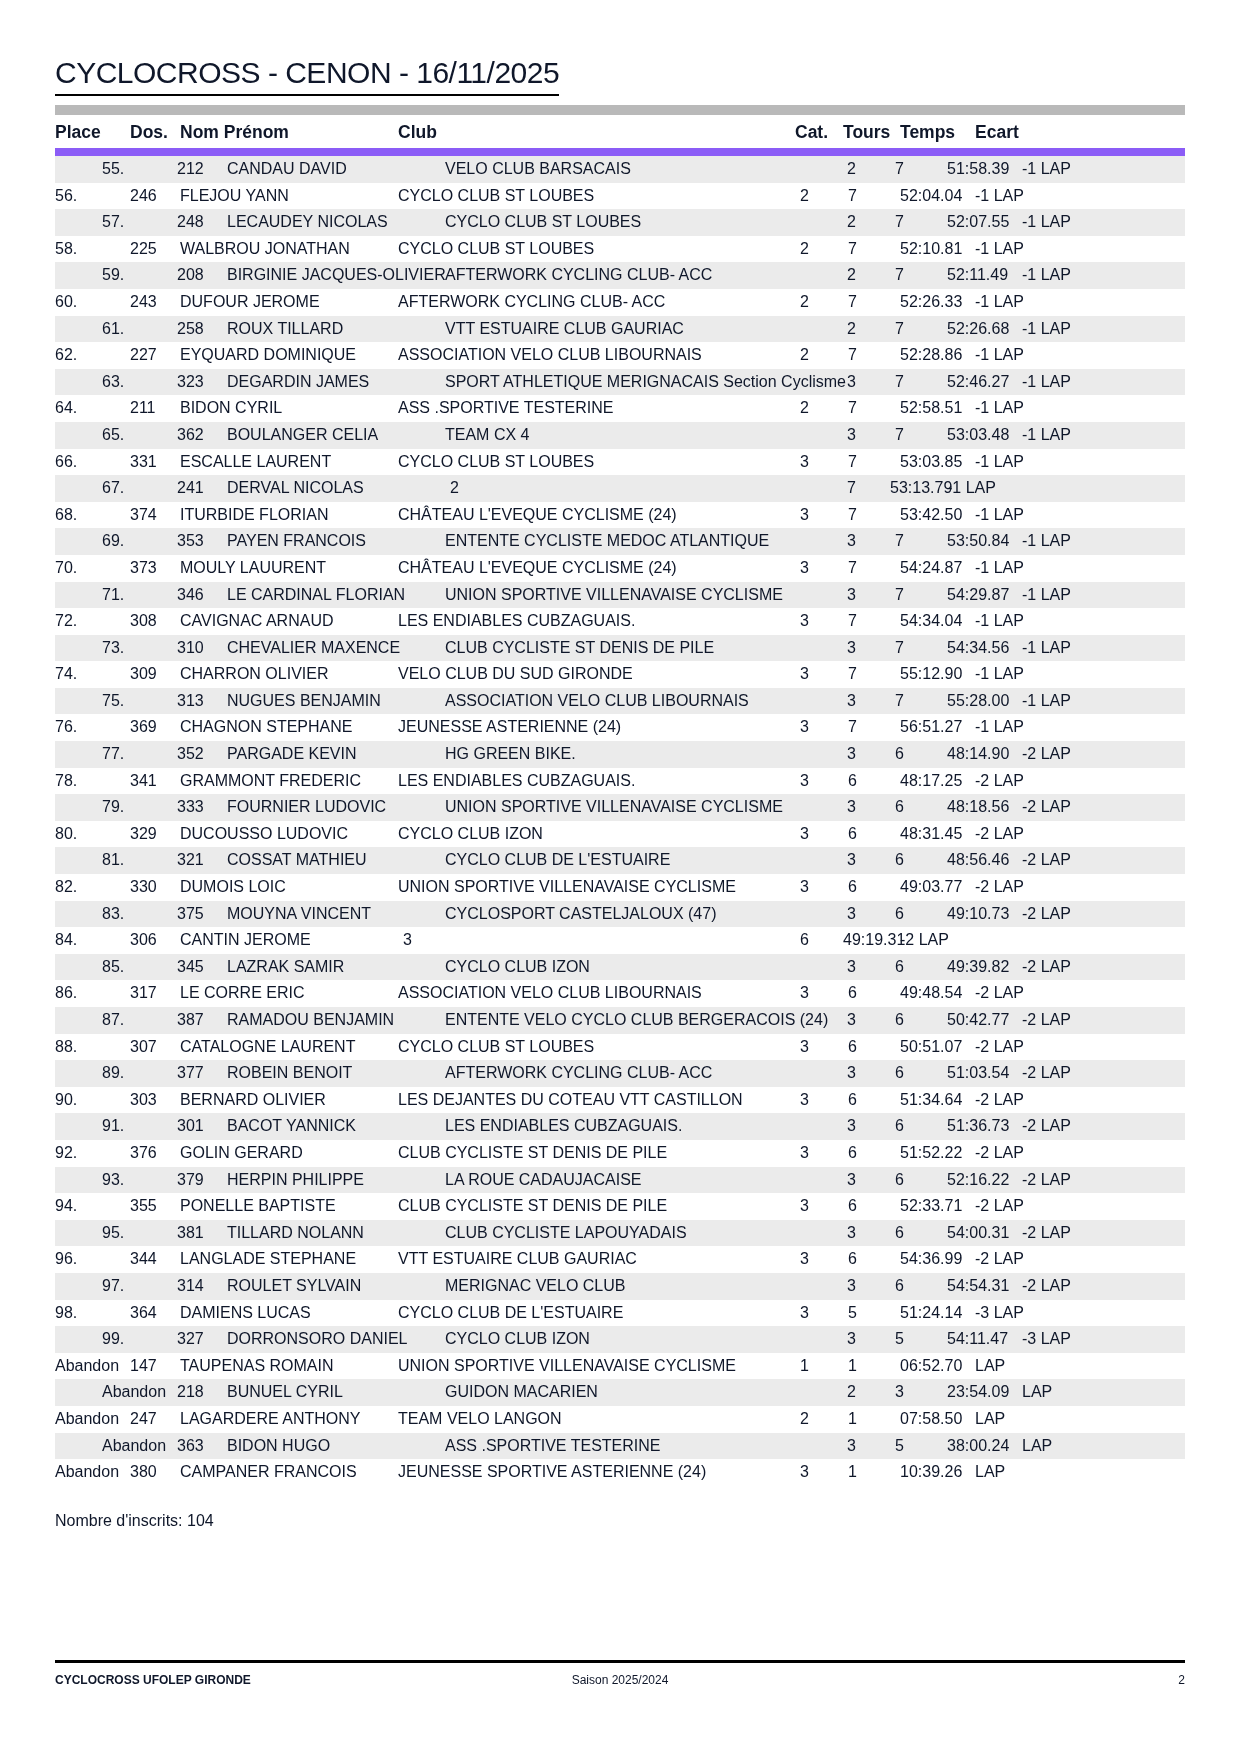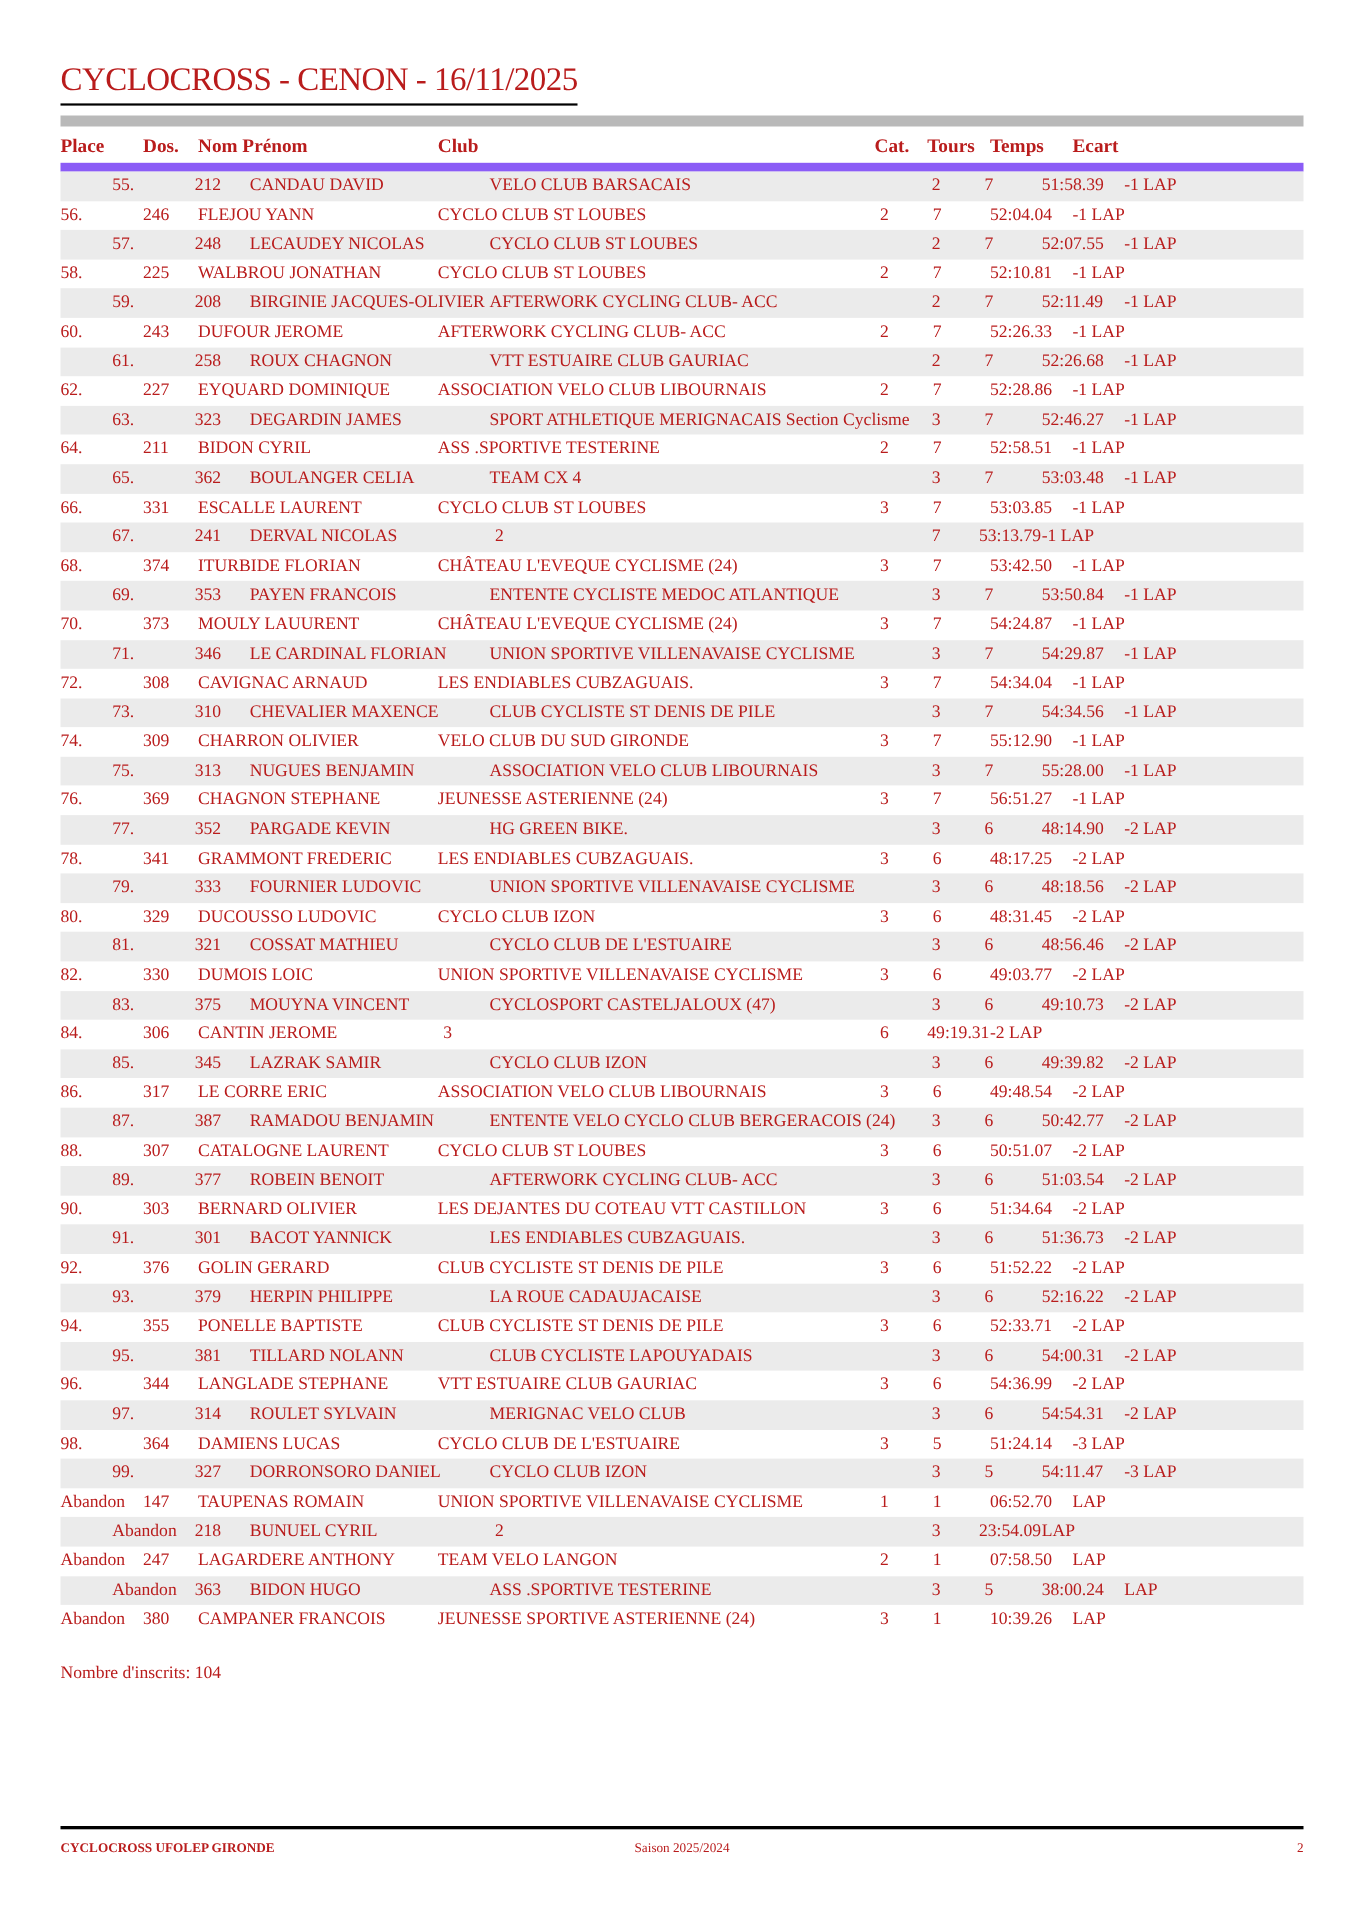--- a/index.html
+++ b/index.html
@@ -2,22 +2,22 @@
 <html><head>
 <meta charset="utf-8">
 <style>
   * { margin:0; padding:0; box-sizing:border-box; }
   html,body { background:#888; }
   .page {
     position:relative;
     width:1241px; height:1754px;
     margin:0 auto;
     background:#ffffff;
-    font-family:Liberation Serif, serif;
-    color:#b91c1c;
+    font-family:Liberation Sans, sans-serif;
+    color:#0f172a;
     overflow:hidden;
   }
   .content { position:absolute; left:55px; top:0; width:1130px; }
   .title {
     display:inline-block;
     margin-top:56px;
     font-size:30px;
     font-weight:400;
     letter-spacing:-0.5px;
     border-bottom:2px solid #000;
@@ -138,21 +138,21 @@
     <div class="cell nom">DUFOUR JEROME</div>
     <div class="cell club">AFTERWORK CYCLING CLUB- ACC</div>
     <div class="cell cat">2</div>
     <div class="cell tours">7</div>
     <div class="cell temps">52:26.33</div>
     <div class="cell ecart">-1 LAP</div>
   </div>
         <div class="grid-row stripe">
     <div class="cell place">61.</div>
     <div class="cell dos">258</div>
-    <div class="cell nom">ROUX CHAGNON</div>
+    <div class="cell nom">ROUX TILLARD</div>
     <div class="cell club">VTT ESTUAIRE CLUB GAURIAC</div>
     <div class="cell cat">2</div>
     <div class="cell tours">7</div>
     <div class="cell temps">52:26.68</div>
     <div class="cell ecart">-1 LAP</div>
   </div>
         <div class="grid-row">
     <div class="cell place">62.</div>
     <div class="cell dos">227</div>
     <div class="cell nom">EYQUARD DOMINIQUE</div>
@@ -537,20 +537,21 @@
     <div class="cell club">UNION SPORTIVE VILLENAVAISE CYCLISME</div>
     <div class="cell cat">1</div>
     <div class="cell tours">1</div>
     <div class="cell temps">06:52.70</div>
     <div class="cell ecart">LAP</div>
   </div>
         <div class="grid-row stripe">
     <div class="cell place">Abandon</div>
     <div class="cell dos">218</div>
     <div class="cell nom">BUNUEL CYRIL</div>
+    <div class="cell club">GUIDON MACARIEN</div>
     <div class="cell cat">2</div>
     <div class="cell tours">3</div>
     <div class="cell temps">23:54.09</div>
     <div class="cell ecart">LAP</div>
   </div>
         <div class="grid-row">
     <div class="cell place">Abandon</div>
     <div class="cell dos">247</div>
     <div class="cell nom">LAGARDERE ANTHONY</div>
     <div class="cell club">TEAM VELO LANGON</div>

